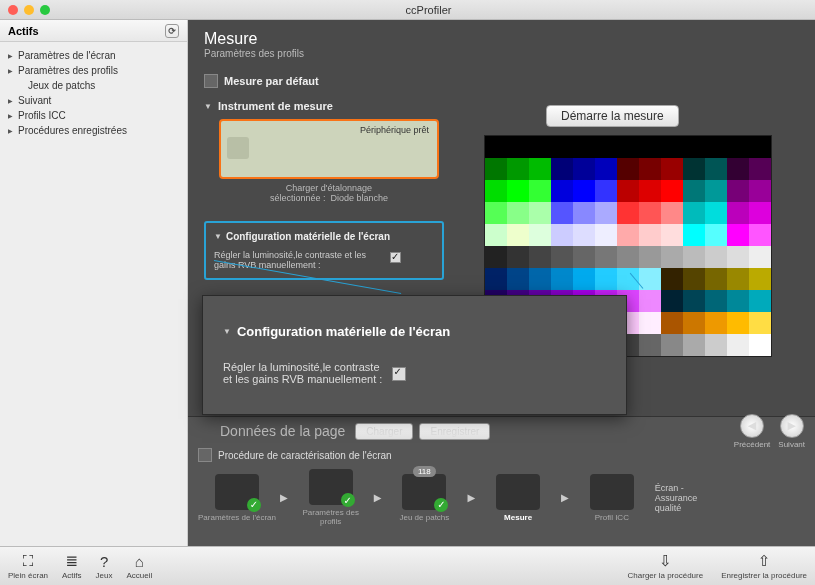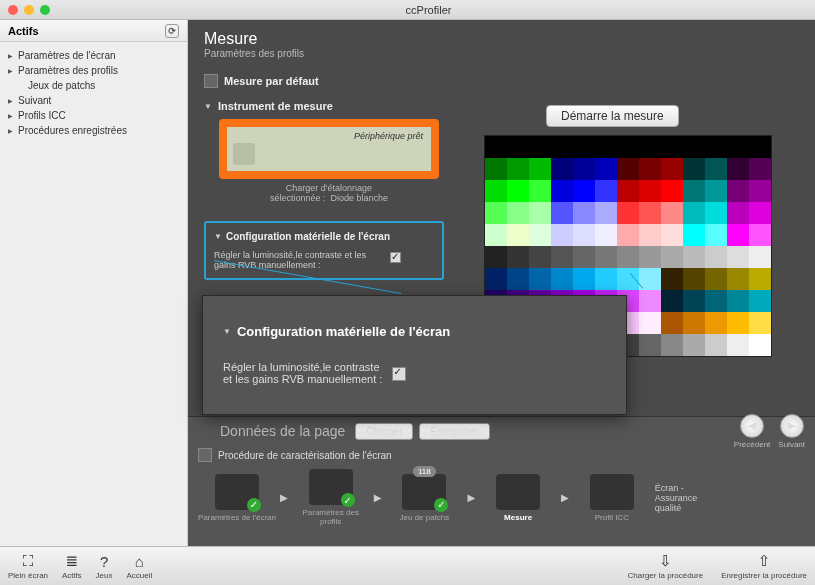--- a/index.html
+++ b/index.html
@@ -35,21 +35,21 @@
   .section { margin: 6px 16px; }
   .section-row { display: flex; align-items: center; gap: 6px; font-size: 11px; color: #eee; font-weight: bold; padding: 3px 0; }
   .disclosure { font-size: 8px; color: #ccc; }
   .section-icon { width: 14px; height: 14px; background: #666; border: 1px solid #888; }
   
   .main-panels { display: flex; gap: 12px; padding: 0 16px; }
   .left-panel { width: 250px; }
   .right-panel { flex: 1; }
   
   
-  .instrument { width: 220px; height: 60px; background: #cdd4bb; border: 8px solid #f97316; border-radius: 4px; margin: 4px auto; position: relative; padding: 4px 6px; font-style: italic; }
+  .instrument { width: 220px; height: 60px; background: #cdd4bb; border: 2px solid #f97316; border-radius: 4px; margin: 4px auto; position: relative; padding: 4px 6px; }
   .instr-status { position: absolute; top: 4px; right: 8px; font-size: 9px; color: #333; }
   .instr-icon { width: 22px; height: 22px; background: #b8bfa6; border-radius: 3px; margin-top: 12px; }
   .instr-bottom { position: absolute; bottom: 4px; left: 6px; right: 6px; display: flex; gap: 4px; font-size: 8px; }
   .instr-btn { background: #aab296; padding: 1px 5px; border-radius: 2px; color: #333; }
   .instr-caption { text-align: center; font-size: 9px; color: #bbb; margin-top: 4px; }
   
   
   .config-box { border: 2px solid #29a3d6; border-radius: 3px; padding: 8px; margin-top: 18px; width: 240px; position: relative; }
   .config-title { font-size: 10px; font-weight: bold; color: #eee; display: flex; align-items: center; gap: 4px; }
   .config-body { font-size: 9px; color: #ccc; margin-top: 8px; display: flex; align-items: flex-start; gap: 6px; }

